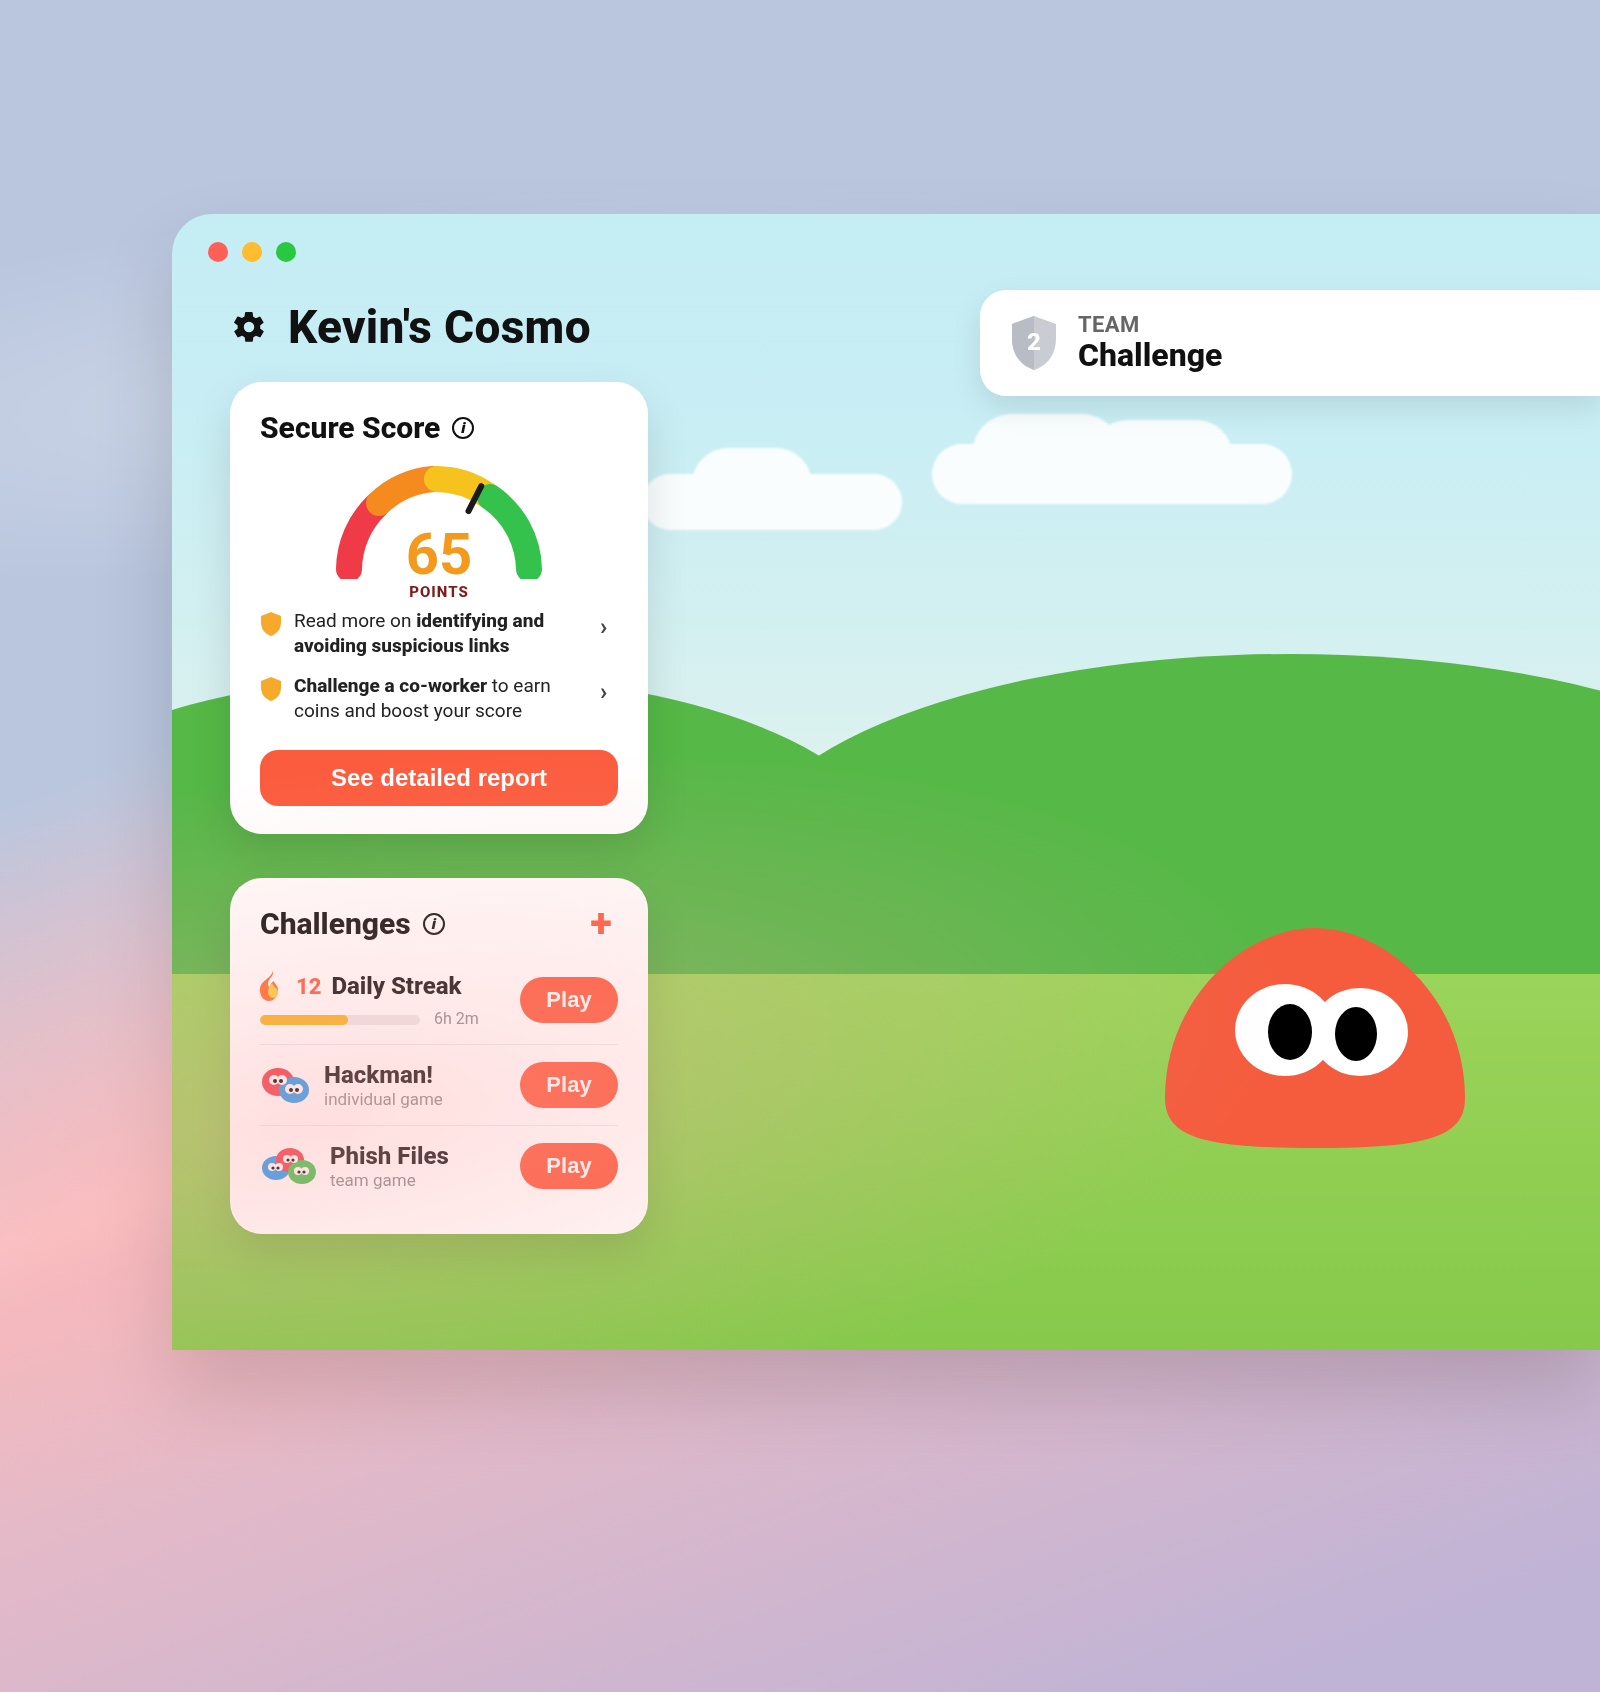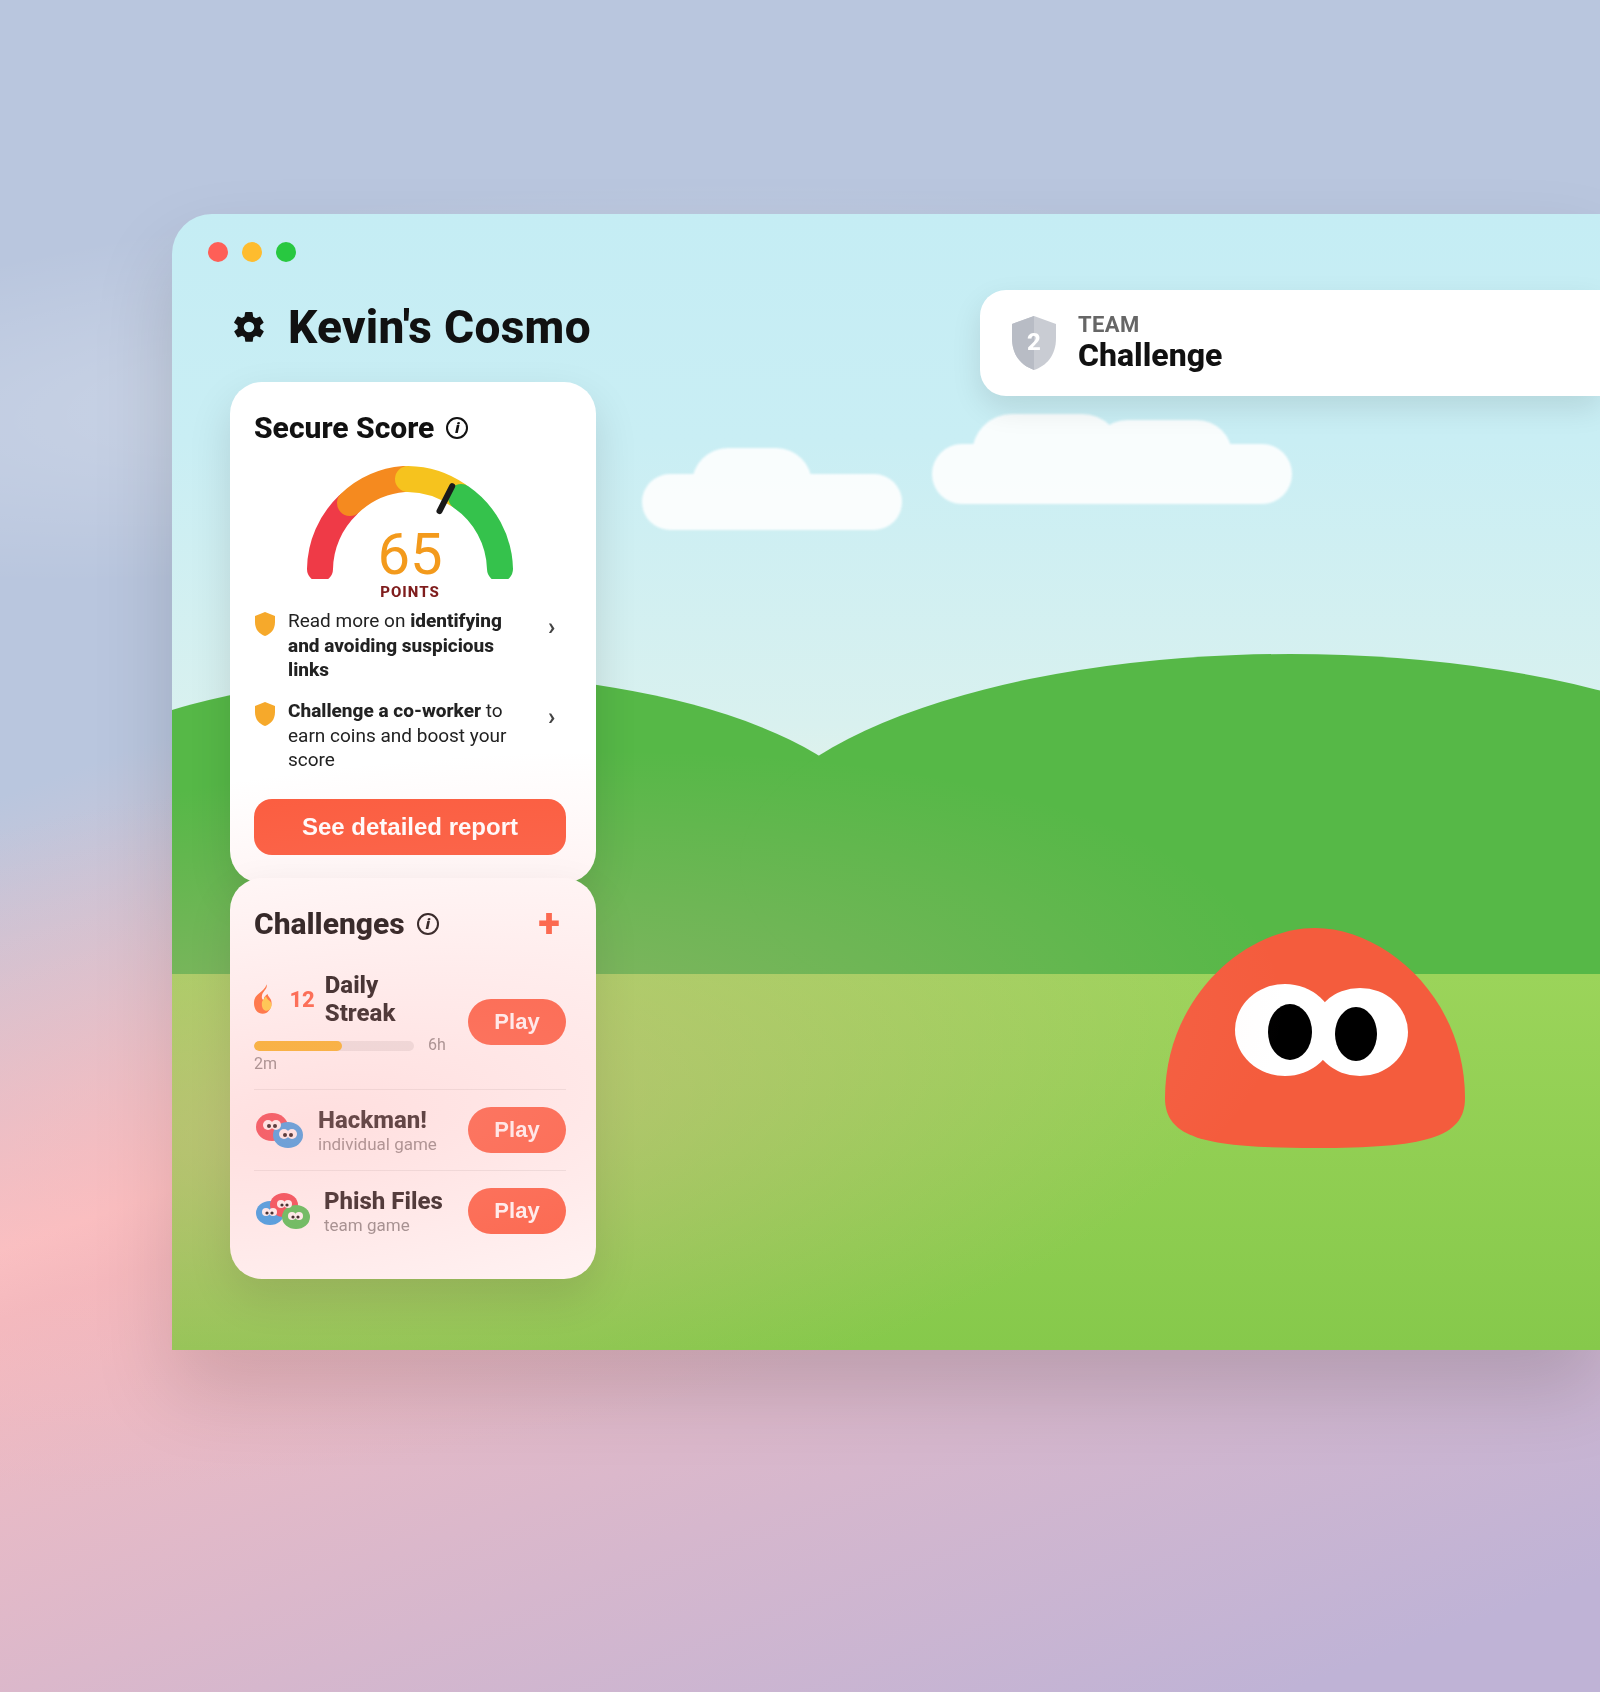--- a/index.html
+++ b/index.html
@@ -75,34 +75,34 @@
     box-shadow: 0 12px 30px rgba(0,0,0,.10);
   }
   .stat { display:flex; align-items:center; gap:18px; }
   .stat .labels { display:flex; flex-direction:column; line-height:1.1; }
   .stat .labels .small { font-size:22px; font-weight:700; color:#666; letter-spacing:.4px; }
   .stat .labels .big { font-size:32px; font-weight:800; color:#111; }
   .pos-value { font-size:38px; font-weight:800; color:#111; }
 
   
   .card {
-    position:absolute; left:58px; width:366px;
+    position:absolute; left:58px; width:418px;
     background:#fff; border-radius:32px;
     box-shadow: 0 18px 44px rgba(0,0,0,.12);
-    padding:28px 30px 28px 24px;
+    padding:28px 30px 28px 30px;
   }
   .card h2 { font-size:30px; font-weight:800; color:#111; display:flex; align-items:center; gap:12px; }
   .info-icn { width:22px; height:22px; border:2.5px solid #111; border-radius:50%; display:inline-flex; align-items:center; justify-content:center; font-size:14px; font-weight:900; font-family: ui-rounded, system-ui; }
   .info-icn::after { content:"i"; font-style: italic; }
 
   
   .score-card { top:168px; }
   .gauge-wrap { display:flex; flex-direction:column; align-items:center; margin-top:14px; }
   .gauge { position:relative; width:220px; height:120px; }
-  .score-num { font-size:58px; font-weight:400; color:#f39a1c; line-height:1; margin-top:-54px; }
+  .score-num { font-size:58px; font-weight:700; color:#f39a1c; line-height:1; margin-top:-54px; }
   .score-pts { font-size:15px; font-weight:800; color:#7f1d1d; letter-spacing:1px; }
   .score-msg { font-size:19px; color:#222; margin:20px 2px 14px; line-height:1.35; }
   .sug { display:flex; align-items:flex-start; gap:12px; padding:8px 0; cursor:pointer; }
   .sug .shield { flex:0 0 22px; margin-top:2px; }
   .sug .txt { flex:1; font-size:19px; color:#222; line-height:1.3; }
   .sug .chev { flex:0 0 18px; margin-top:4px; color:#444; font-size:24px; font-weight:700;}
   .b { font-weight:800; }
   .primary-btn {
     margin-top:18px; width:100%; height:56px; border:none; border-radius:18px;
     background:#fb5c3e; color:#fff; font-size:24px; font-weight:700; cursor:pointer;

